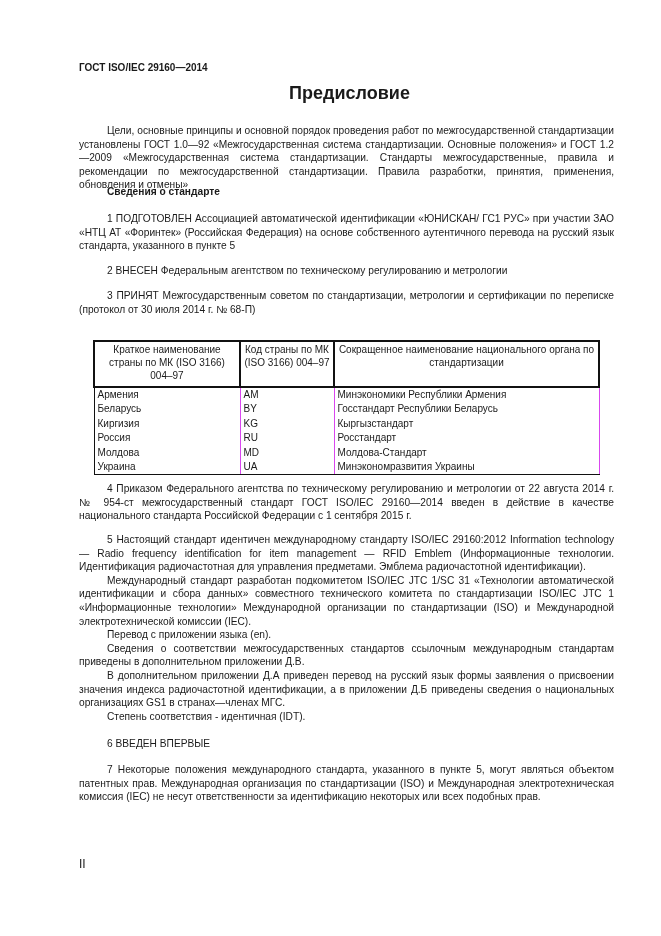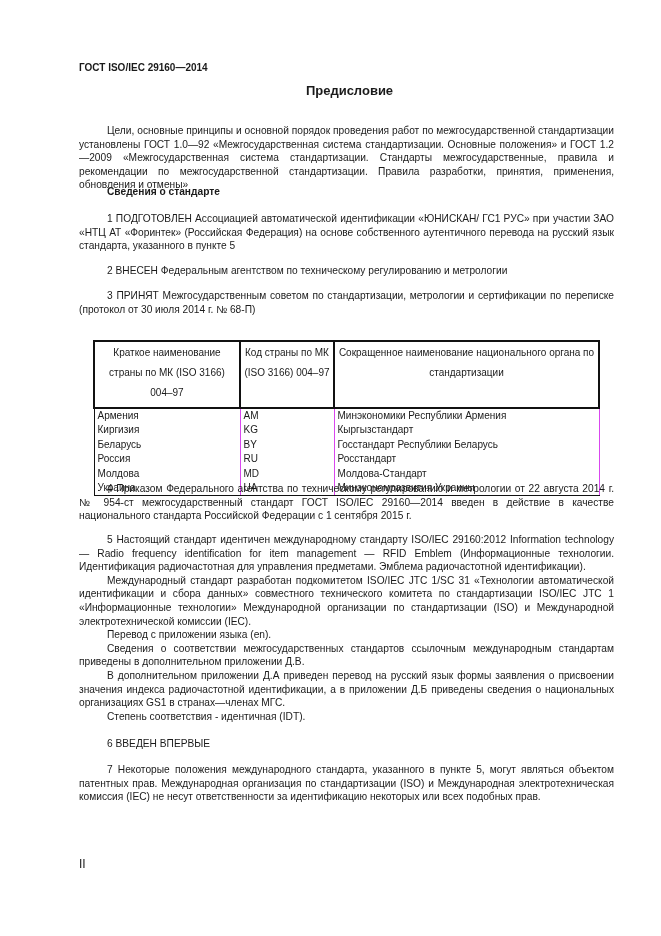--- a/index.html
+++ b/index.html
@@ -3,27 +3,27 @@
 <meta charset="utf-8">
 <style>
   html, body { margin: 0; padding: 0; background: #ffffff; }
   body {
     width: 661px; height: 936px; position: relative; overflow: hidden;
     font-family: "Liberation Sans", sans-serif; color: #1a1a1a;
     font-size: 10.2px;
   }
   .page { position: absolute; left: 0; top: 0; width: 661px; height: 936px; }
   .hdr { position: absolute; left: 79px; top: 62px; font-weight: bold; font-size: 10px; }
-  .title { position: absolute; left: 0; width: 661px; top: 83px; text-align: center; font-weight: bold; font-size: 13px; padding-left: 38px; box-sizing: border-box; }
+  .title { position: absolute; left: 0; width: 661px; top: 83px; text-align: center; font-weight: bold; font-size: 18px; padding-left: 38px; box-sizing: border-box; }
   .block { position: absolute; left: 79px; width: 535px; line-height: 13.6px; text-align: justify; }
   .block p { margin: 0; }
   .ind { text-indent: 28px; }
   .bold { font-weight: bold; }
   .tbl { position: absolute; left: 93px; top: 340px; width: 507px; border-collapse: collapse; font-size: 10px; }
-  .tbl th { font-weight: normal; vertical-align: top; text-align: center; line-height: 20px; padding: 1px 2px 4px 2px; border: 2px solid #111; }
+  .tbl th { font-weight: normal; vertical-align: top; text-align: center; line-height: 13px; padding: 1px 2px 4px 2px; border: 2px solid #111; }
   .tbl td { padding: 0 3px; height: 14.4px; line-height: 14.4px; border-left: 1px solid #111; border-right: 1px solid #d946ef; }
   .tbl tbody tr:last-child td { border-bottom: 1px solid #111; }
   .tbl .c1 { width: 140px; } .tbl .c2 { width: 88px; }
   .pagenum { position: absolute; left: 79px; top: 857px; font-size: 12px; }
 </style>
 </head>
 <body>
 
 <div class="page">
   <div class="hdr">ГОСТ ISO/IEC 29160—2014</div>
@@ -58,28 +58,28 @@
         <th>Сокращенное наименование национального органа по стандартизации</th>
       </tr>
     </thead>
     <tbody>
       <tr>
         <td>Армения</td>
         <td>AM</td>
         <td>Минэкономики Республики Армения</td>
       </tr>
       <tr>
+        <td>Беларусь</td>
+        <td>BY</td>
+        <td>Госстандарт Республики Беларусь</td>
+      </tr>
+      <tr>
         <td>Киргизия</td>
         <td>KG</td>
         <td>Кыргызстандарт</td>
-      </tr>
-      <tr>
-        <td>Беларусь</td>
-        <td>BY</td>
-        <td>Госстандарт Республики Беларусь</td>
       </tr>
       <tr>
         <td>Россия</td>
         <td>RU</td>
         <td>Росстандарт</td>
       </tr>
       <tr>
         <td>Молдова</td>
         <td>MD</td>
         <td>Молдова-Стандарт</td>

